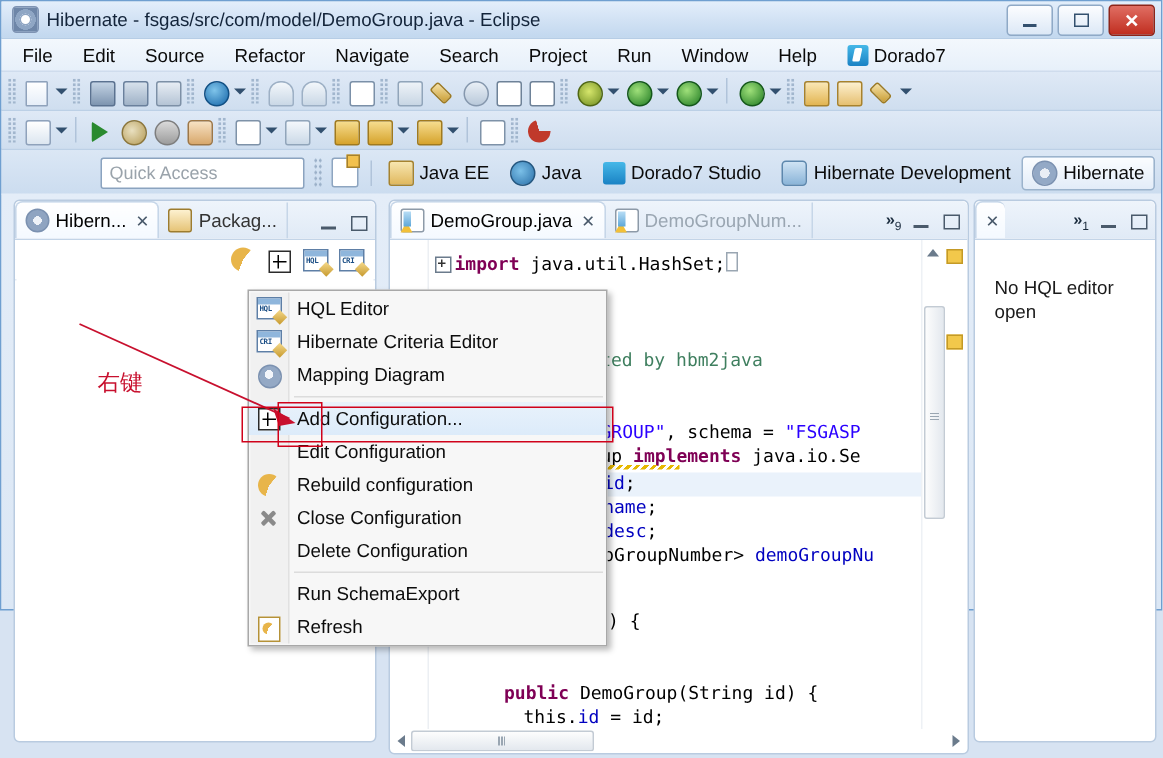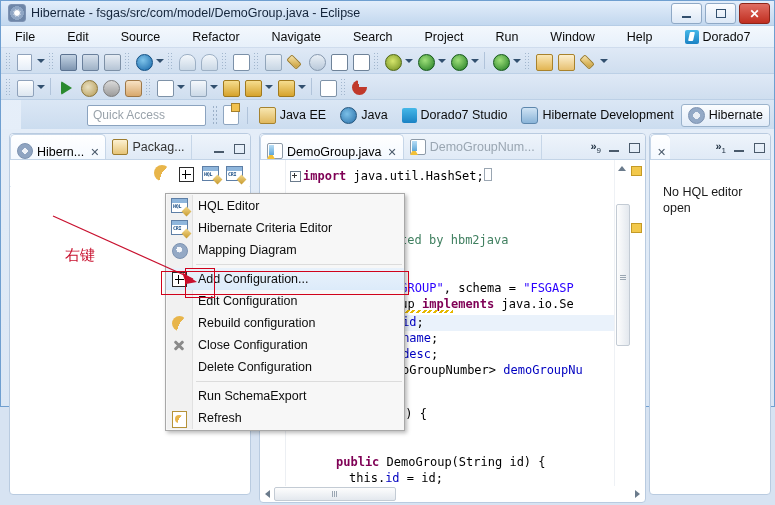--- a/index.html
+++ b/index.html
@@ -27,21 +27,21 @@
   .winbtns{position:absolute;right:4px;top:2px;display:flex;gap:3px;}
   .wbtn{width:29px;height:19px;border:1px solid #8fa9c6;border-radius:3px;
      background:linear-gradient(#fcfdff,#dce8f6);display:flex;align-items:center;
      justify-content:center;font-size:10px;color:#26435f;}
   .wbtn .glyph-min{width:9px;height:2px;background:#33506e;margin-top:6px;}
   .wbtn .glyph-max{width:8px;height:7px;border:1px solid #33506e;}
   .wbtn.close{background:linear-gradient(#e06e63,#c02e20);border-color:#8d2519;color:#fff;
      font-size:12px;font-weight:bold;}
 
   
-  .menubar{height:21px;display:flex;align-items:center;padding:0 6px;gap:16px;
+  .menubar{height:21px;display:flex;align-items:center;padding:0 6px;gap:4px;
      background:linear-gradient(#f3f8fd,#e7f0fa);border-bottom:1px solid #cfdced;}
   .menuitem{padding:2px 8px;font-size:12.5px;color:#0a0a0a;white-space:nowrap;}
   .menuitem.withicon{display:flex;align-items:center;gap:4px;}
   .dorado-ico{width:14px;height:14px;background:linear-gradient(#45b8e8,#1a82c4);
      border-radius:2px;position:relative;}
   .dorado-ico:after{content:"";position:absolute;left:4px;top:2px;width:5px;height:9px;
      background:#fff;border-radius:1px;transform:skewX(-12deg);}
 
   
   .toolbar{height:25px;display:flex;align-items:center;padding:0 2px;
@@ -55,21 +55,21 @@
   .arrowdn:after{content:"";position:absolute;left:2px;top:8px;
      border-left:4px solid transparent;border-right:4px solid transparent;
      border-top:4px solid #32506f;}
   
   .ico-new{background:linear-gradient(#fff,#e6eef8);border:1px solid #8fa2bb;
      width:13px;height:15px;margin:3px 0 0 3px;border-radius:1px;}
   .ico-generic{width:15px;height:15px;margin:3px;border-radius:2px;}
 
   
   .qarow{height:30px;display:flex;align-items:center;padding:0 4px;
-     background:linear-gradient(#dbe7f5,#cbdcef);border-bottom:1px solid #a9c2dd;margin-left:20px;}
+     background:linear-gradient(#dbe7f5,#cbdcef);border-bottom:1px solid #a9c2dd;}
   .qa-input{width:140px;height:19px;background:#fff;border:1px solid #8ba3bf;
      border-radius:2px;color:#9aa3ab;font-size:12px;padding:0 5px;line-height:19px;
      margin-left:62px;}
   .qa-grip{width:6px;height:20px;margin:0 6px;
      background-image:radial-gradient(#9bb0c8 40%,transparent 41%);background-size:3px 4px;}
   .persp-btn{display:flex;align-items:center;gap:4px;padding:2px 6px;font-size:12.5px;
      color:#0b0b0b;border:1px solid transparent;border-radius:3px;white-space:nowrap;}
   .persp-btn.active{border:1px solid #9bb3cc;background:linear-gradient(#fbfdff,#e2ecf8);}
   .p-ico{width:15px;height:15px;border-radius:2px;position:relative;flex:none;}
   .p-javaee{background:linear-gradient(#f7e6b0,#e0b85e);border:1px solid #a6832f;}
@@ -87,21 +87,21 @@
   .main{position:absolute;left:0;right:0;top:128px;bottom:0;
      background:linear-gradient(#e4edf8,#dbe7f5);}
 
   .panel{position:absolute;background:#fff;border:1px solid #b9cbe0;border-radius:4px;}
   .panel-head{height:25px;display:flex;align-items:flex-end;
      background:linear-gradient(#eef4fb,#e0eaf6);border-bottom:1px solid #c3d4e7;
      border-radius:4px 4px 0 0;position:relative;overflow:hidden;}
   .vtab{height:24px;display:flex;align-items:center;gap:4px;padding:0 6px;font-size:12.5px;
      color:#1b1b1b;border-right:1px solid #c6d6e8;white-space:nowrap;}
   .vtab.active{background:linear-gradient(#ffffff,#f4f9ff);border-top:1px solid #c6d6e8;
-     border-left:1px solid #c6d6e8;border-radius:5px 5px 0 0;color:#000;align-items:flex-end;}
+     border-left:1px solid #c6d6e8;border-radius:5px 5px 0 0;color:#000;}
   .vtab.inactive{color:#333;}
   .vtab.dim{color:#9aa6b2;}
   .tab-ico{width:14px;height:14px;border-radius:2px;flex:none;position:relative;}
   .ti-hib{background:radial-gradient(circle at 50% 50%,#eef2f8 0 28%,#8fa4c1 29% 100%);
      border:1px solid #7b91b0;border-radius:50%;}
   .ti-pkg{background:linear-gradient(#fdf1d0,#e6c477);border:1px solid #9d7c2e;}
   .ti-java{background:#fff;border:1px solid #8d9aa8;}
   .ti-java:after{content:"";position:absolute;left:1px;top:1px;width:5px;height:10px;
      background:linear-gradient(#b8ddf5,#5ea7d8);}
   .warn-ico{position:absolute;left:-1px;bottom:-1px;width:0;height:0;

